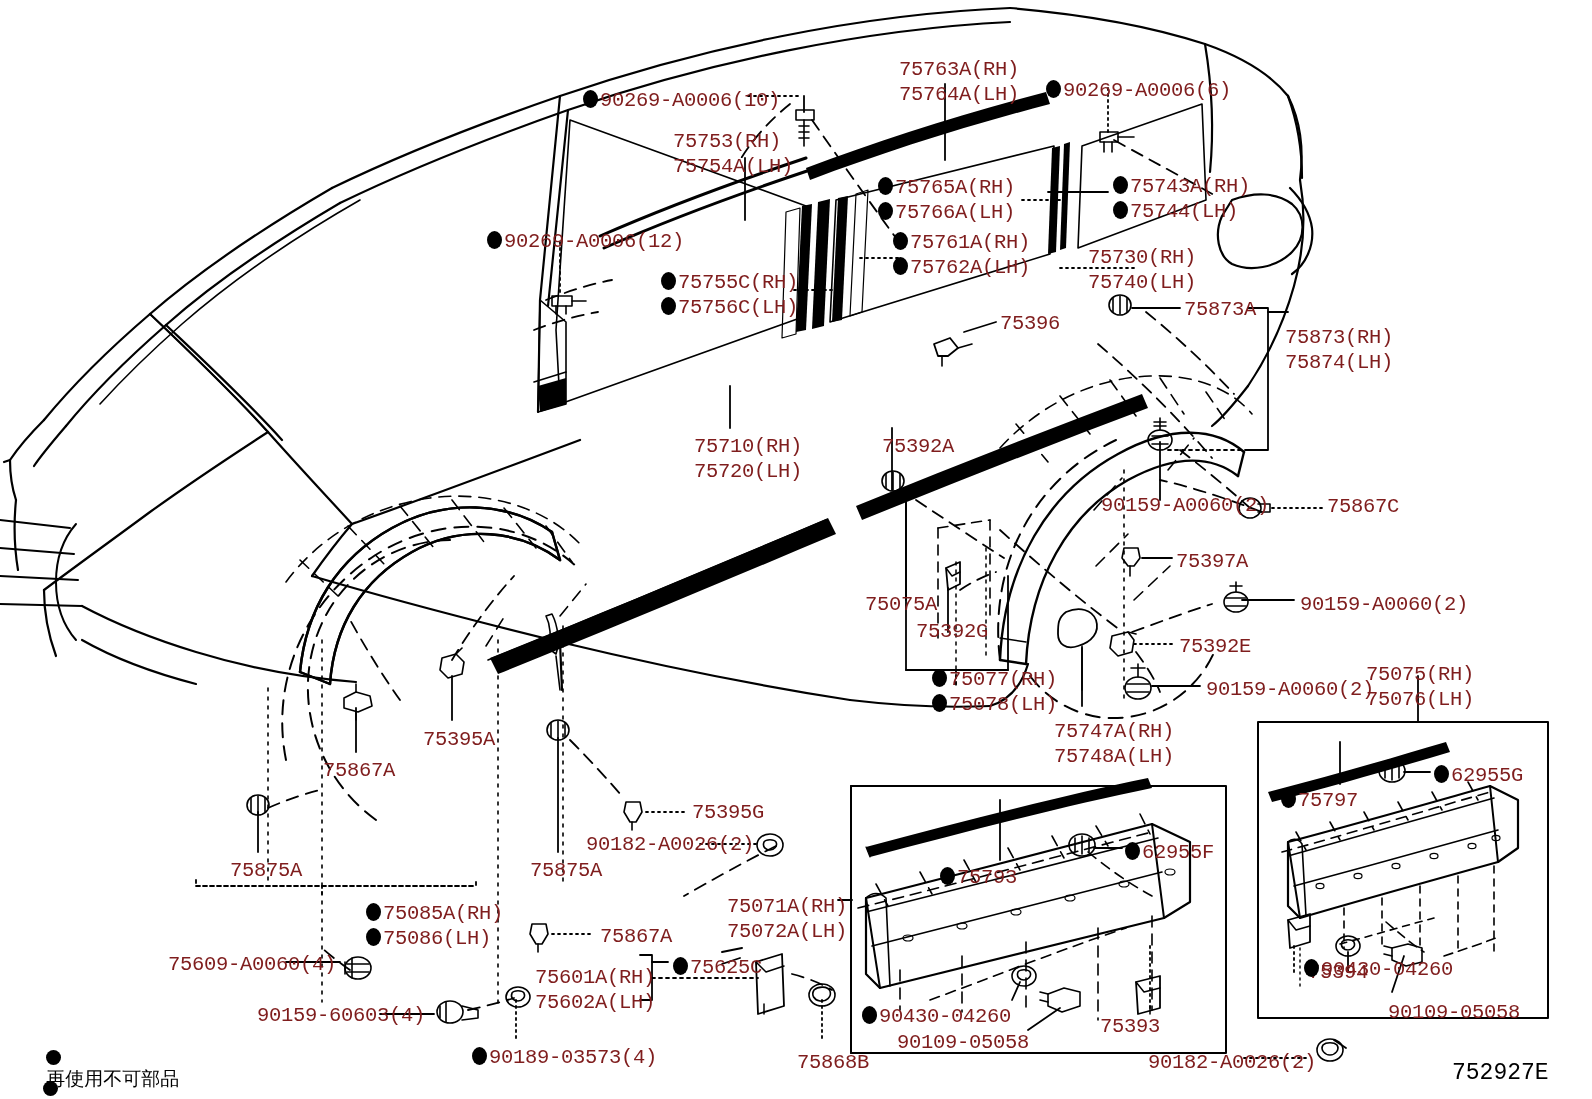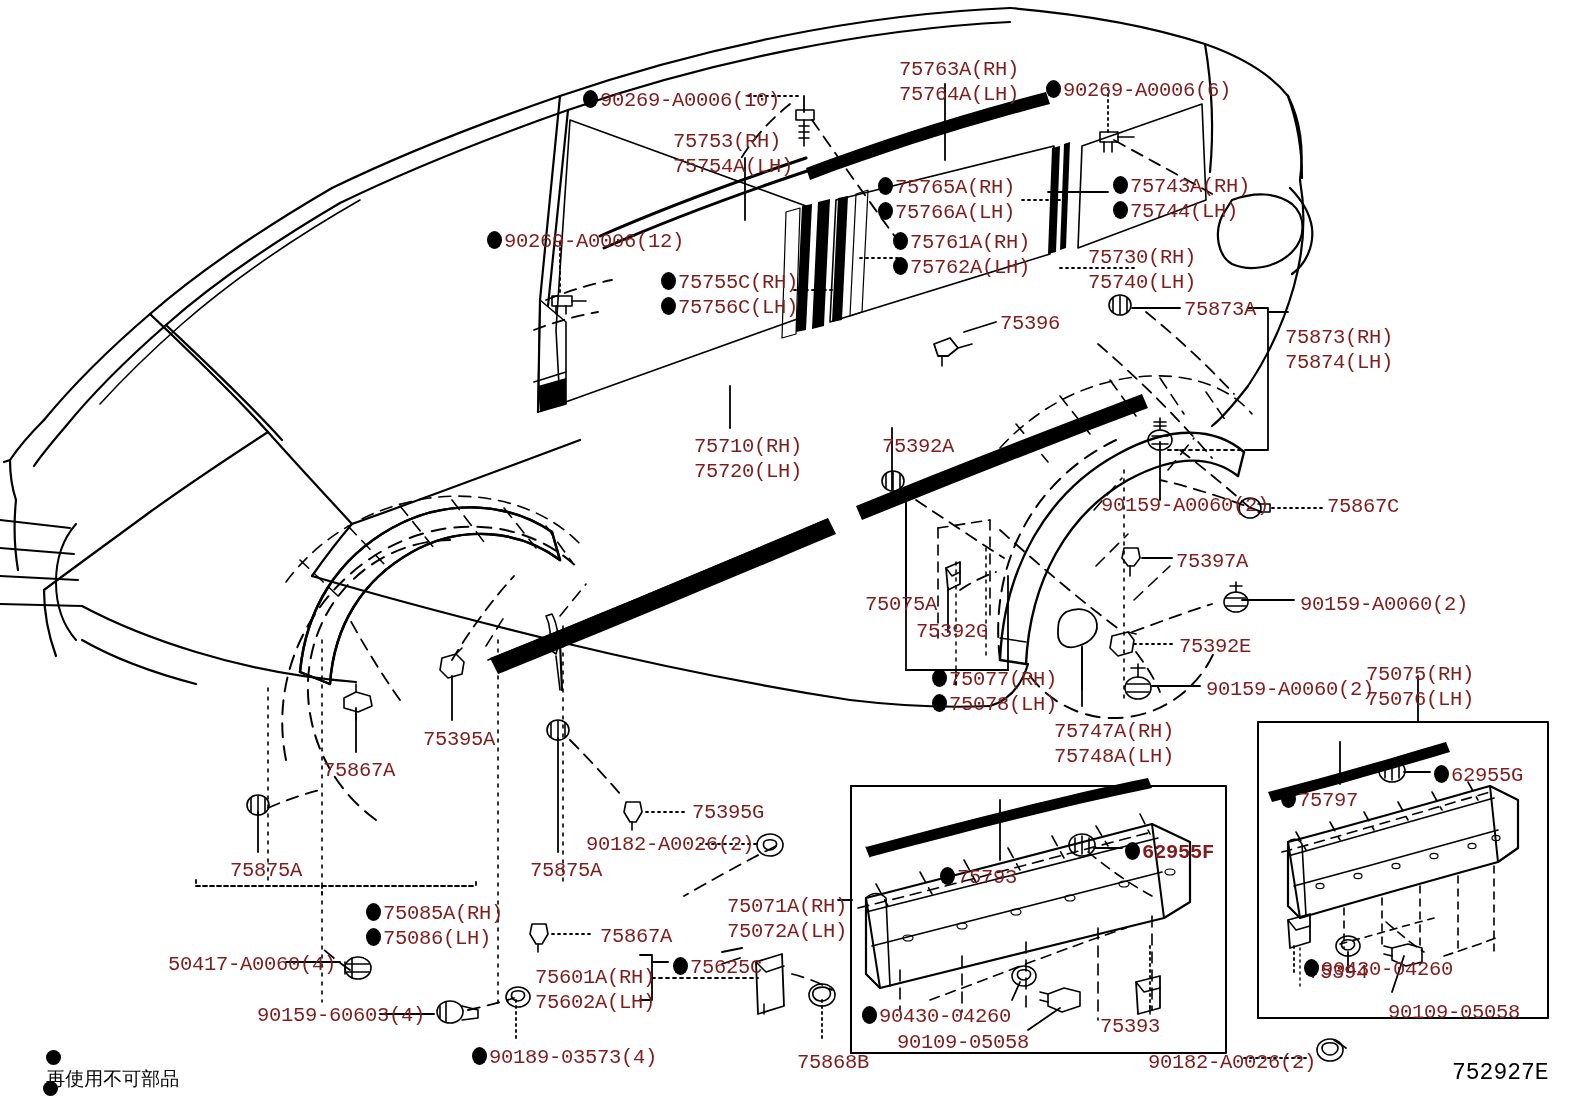--- a/index.html
+++ b/index.html
@@ -658,28 +658,28 @@
       <div class="lbl" style="left: 932px; top: 667px;"><div style="position: relative; white-space: pre;"><span class="dot" style="position: relative; display: inline-block; left: 0px; top: 2px; margin-right: 2px;"></span><span>75077(RH)</span></div><div style="position: relative; white-space: pre;"><span class="dot" style="position: relative; display: inline-block; left: 0px; top: 2px; margin-right: 2px;"></span><span>75078(LH)</span></div></div>
       <div class="lbl" style="left: 1206px; top: 677px;"><div style="position: relative; white-space: pre;"><span>90159-A0060(2)</span></div></div>
       <div class="lbl" style="left: 1366px; top: 662px;"><div style="position: relative; white-space: pre;"><span>75075(RH)</span></div><div style="position: relative; white-space: pre;"><span>75076(LH)</span></div></div>
       <div class="lbl" style="left: 1054px; top: 707px; margin-top: 12px;"><div style="position: relative; white-space: pre;"><span>75747A(RH)</span></div><div style="position: relative; white-space: pre;"><span>75748A(LH)</span></div></div>
       <div class="lbl" style="left: 423px; top: 727px;"><div style="position: relative; white-space: pre;"><span>75395A</span></div></div>
       <div class="lbl" style="left: 1434px; top: 763px;"><div style="position: relative; white-space: pre;"><span class="dot" style="position: relative; display: inline-block; left: 0px; top: 2px; margin-right: 2px;"></span><span>62955G</span></div></div>
       <div class="lbl" style="left: 1281px; top: 788px;"><div style="position: relative; white-space: pre;"><span class="dot" style="position: relative; display: inline-block; left: 0px; top: 2px; margin-right: 2px;"></span><span>75797</span></div></div>
       <div class="lbl" style="left: 323px; top: 758px;"><div style="position: relative; white-space: pre;"><span>75867A</span></div></div>
       <div class="lbl" style="left: 692px; top: 800px;"><div style="position: relative; white-space: pre;"><span>75395G</span></div></div>
       <div class="lbl" style="left: 586px; top: 832px;"><div style="position: relative; white-space: pre;"><span>90182-A0026(2)</span></div></div>
-      <div class="lbl" style="left: 1125px; top: 840px;"><div style="position: relative; white-space: pre; font-weight: bold;"><span class="dot" style="position: relative; display: inline-block; left: 0px; top: 2px; margin-right: 2px;"></span><span>62955F</span></div></div>
+      <div class="lbl" style="left: 1125px; top: 840px;"><div style="position: relative; white-space: pre;"><span class="dot" style="position: relative; display: inline-block; left: 0px; top: 2px; margin-right: 2px;"></span><span>62955F</span></div></div>
       <div class="lbl" style="left: 230px; top: 858px;"><div style="position: relative; white-space: pre;"><span>75875A</span></div></div>
       <div class="lbl" style="left: 530px; top: 858px;"><div style="position: relative; white-space: pre;"><span>75875A</span></div></div>
       <div class="lbl" style="left: 940px; top: 865px;"><div style="position: relative; white-space: pre;"><span class="dot" style="position: relative; display: inline-block; left: 0px; top: 2px; margin-right: 2px;"></span><span>75793</span></div></div>
       <div class="lbl" style="left: 727px; top: 894px;"><div style="position: relative; white-space: pre;"><span>75071A(RH)</span></div><div style="position: relative; white-space: pre;"><span>75072A(LH)</span></div></div>
       <div class="lbl" style="left: 366px; top: 901px;"><div style="position: relative; white-space: pre;"><span class="dot" style="position: relative; display: inline-block; left: 0px; top: 2px; margin-right: 2px;"></span><span>75085A(RH)</span></div><div style="position: relative; white-space: pre;"><span class="dot" style="position: relative; display: inline-block; left: 0px; top: 2px; margin-right: 2px;"></span><span>75086(LH)</span></div></div>
       <div class="lbl" style="left: 600px; top: 924px;"><div style="position: relative; white-space: pre;"><span>75867A</span></div></div>
-      <div class="lbl" style="left: 168px; top: 952px;"><div style="position: relative; white-space: pre;"><span>50417-A0060(4)</span></div></div>
+      <div class="lbl" style="left: 168px; top: 952px;"><div style="position: relative; white-space: pre;"><span>75609-A0060(4)</span></div></div>
       <div class="lbl" style="left: 673px; top: 955px;"><div style="position: relative; white-space: pre;"><span class="dot" style="position: relative; display: inline-block; left: 0px; top: 2px; margin-right: 2px;"></span><span>75625C</span></div></div>
       <div class="lbl" style="left: 535px; top: 965px;"><div style="position: relative; white-space: pre;"><span>75601A(RH)</span></div><div style="position: relative; white-space: pre;"><span>75602A(LH)</span></div></div>
       <div class="lbl" style="left: 1260px; top: 960px; padding-left: 48px;"><div style="position: relative; white-space: pre;"><span>75394</span></div></div>
       <div class="lbl" style="left: 1304px; top: 957px;"><div style="position: relative; white-space: pre;"><span class="dot" style="position: relative; display: inline-block; left: 0px; top: 2px; margin-right: 2px;"></span><span>90430-04260</span></div></div>
       <div class="lbl" style="left: 1388px; top: 1000px;"><div style="position: relative; white-space: pre;"><span>90109-05058</span></div></div>
       <div class="lbl" style="left: 257px; top: 1003px;"><div style="position: relative; white-space: pre;"><span>90159-60603(4)</span></div></div>
       <div class="lbl" style="left: 862px; top: 1004px;"><div style="position: relative; white-space: pre;"><span class="dot" style="position: relative; display: inline-block; left: 0px; top: 2px; margin-right: 2px;"></span><span>90430-04260</span></div></div>
       <div class="lbl" style="left: 1100px; top: 1014px;"><div style="position: relative; white-space: pre;"><span>75393</span></div></div>
       <div class="lbl" style="left: 472px; top: 1045px;"><div style="position: relative; white-space: pre;"><span class="dot" style="position: relative; display: inline-block; left: 0px; top: 2px; margin-right: 2px;"></span><span>90189-03573(4)</span></div></div>
       <div class="lbl" style="left: 897px; top: 1030px;"><div style="position: relative; white-space: pre;"><span>90109-05058</span></div></div>

